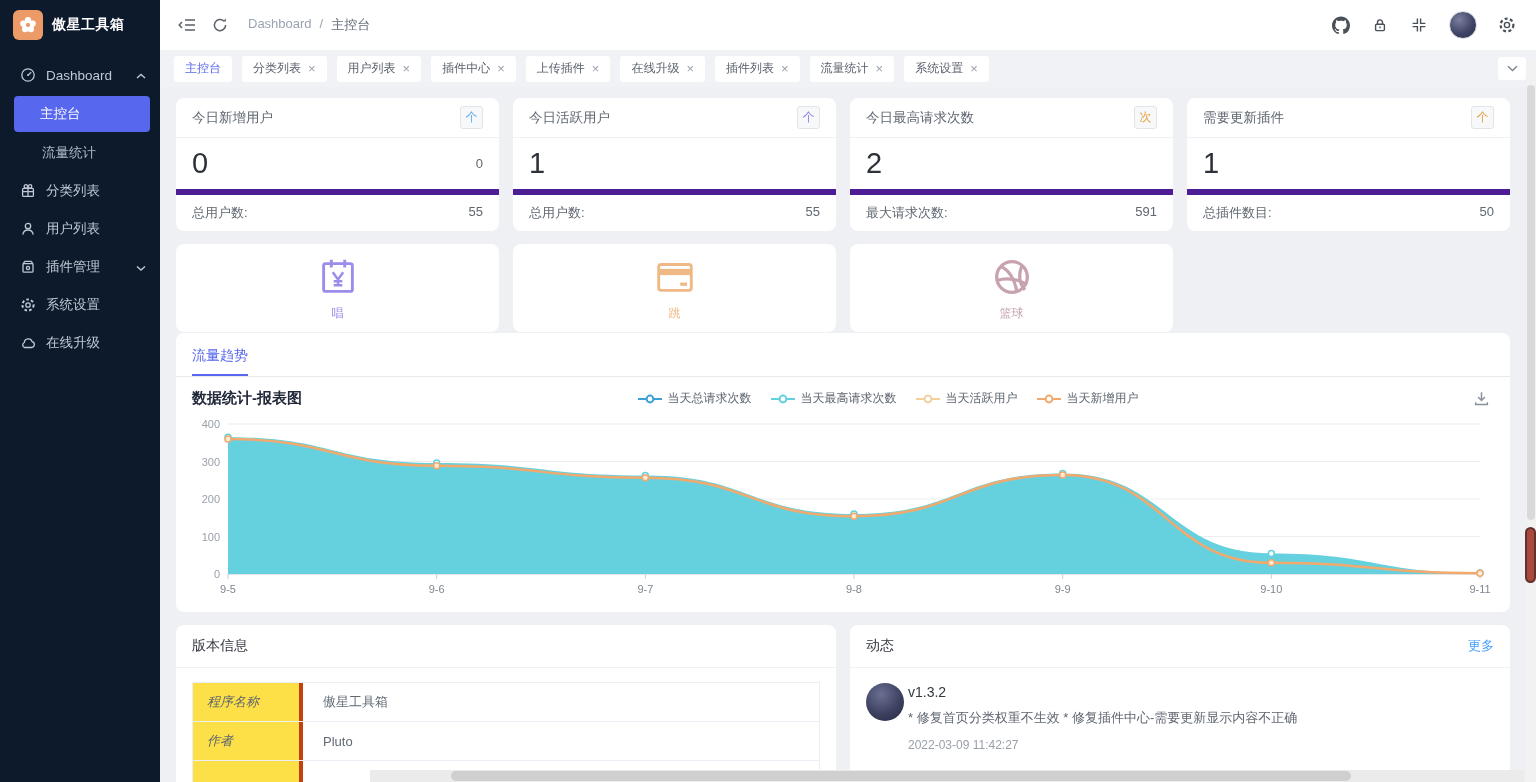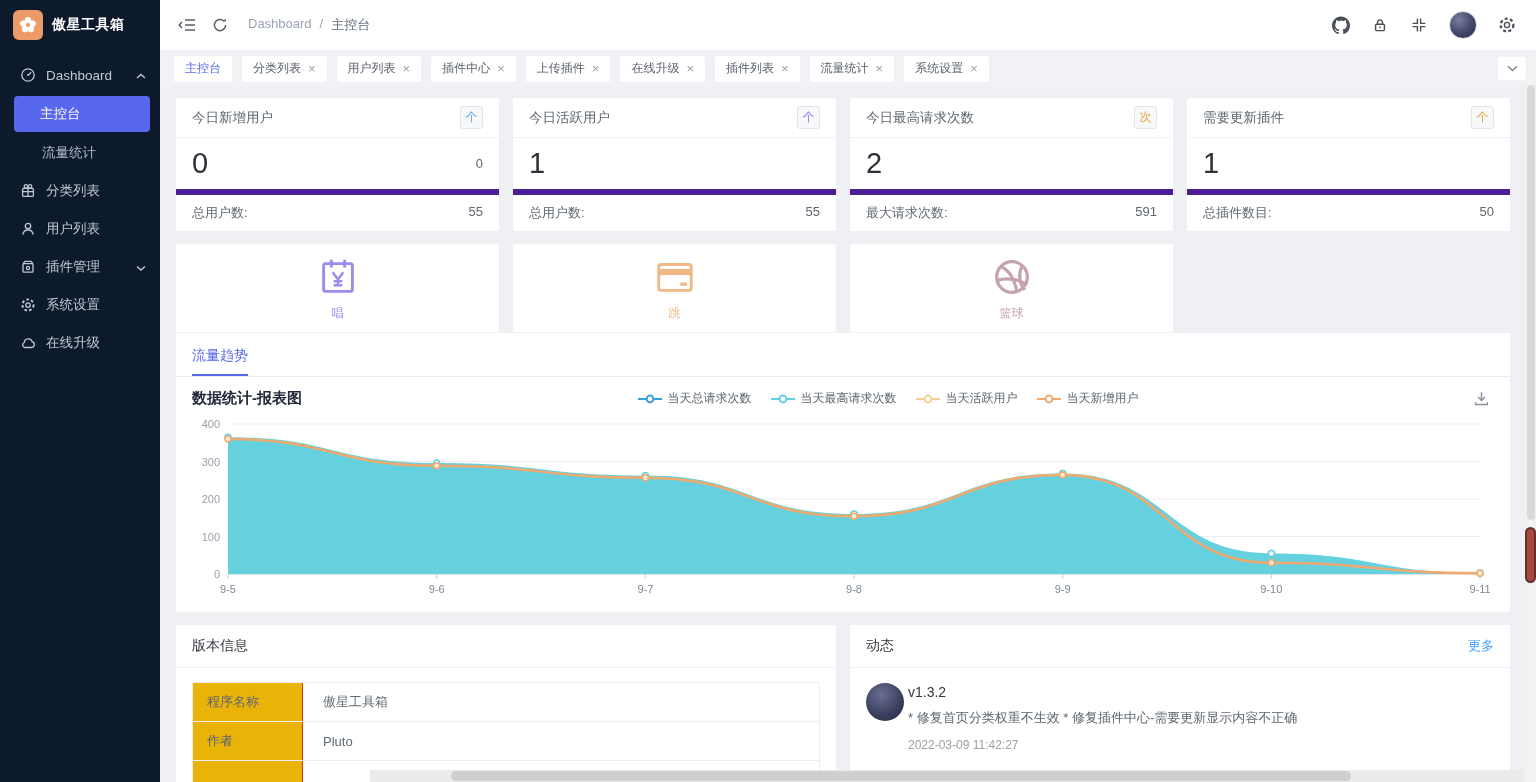--- a/index.html
+++ b/index.html
@@ -31,21 +31,21 @@
   
   .tabbar { height:37px; background:#f1f2f6; display:flex; align-items:center; padding:0 40px 0 14px; gap:10px; position:relative; }
   .tab { height:26px; background:#fff; border-radius:3px; padding:0 11px; font-size:12px; color:#595f6b; display:flex; align-items:center; gap:7px; cursor:pointer; white-space:nowrap; }
   .tab.active { color:#5767ee; }
   .tab .x { color:#9aa1ab; font-size:13px; line-height:1; cursor:pointer; }
   .tabbar-caret { position:absolute; right:10px; top:7px; width:28px; height:23px; background:#fff; border-radius:3px; display:flex; align-items:center; justify-content:center; cursor:pointer; }
 
   
   .content { padding:11px 26px 0 16px; }
   .grid4 { display:grid; grid-template-columns:repeat(4,1fr); gap:14px; }
-  .card { background:#fff; border-radius:2px; }
+  .card { background:#fff; border-radius:8px; }
 
   .stat-card { height:133px; display:flex; flex-direction:column; }
   .stat-head { display:flex; justify-content:space-between; align-items:center; padding:8px 16px; border-bottom:1px solid #f0f1f4; }
   .stat-title { font-size:13.5px; color:#5f6770; }
   .unit-badge { min-width:23px; height:23px; border:1px solid #e1e5ea; background:#f6f8fa; border-radius:3px; display:flex; align-items:center; justify-content:center; font-size:12px; padding:0 4px; }
   .stat-body { flex:1; display:flex; align-items:center; justify-content:space-between; padding:0 16px; }
   .stat-value { font-size:29px; color:#2d3138; }
   .stat-sub { font-size:13px; color:#5f6770; }
   .stat-foot { border-top:6px solid #4c1d95; display:flex; justify-content:space-between; padding:9px 16px; font-size:13px; color:#5f6770; }
 
@@ -64,21 +64,21 @@
   .legend-item span { font-size:12px; color:#5e6670; }
   .dl-icon { margin-left:auto; cursor:pointer; color:#8a919c; display:flex; }
   svg.chart { display:block; margin:2px 0 0 10px; }
 
   
   .bottom-row { display:grid; grid-template-columns:1fr 1fr; gap:14px; margin-top:13px; }
   .panel-head { padding:12px 16px; font-size:14px; color:#33383f; border-bottom:1px solid #f0f1f4; display:flex; align-items:center; justify-content:space-between; }
   .more-link { font-size:13px; color:#409eff; cursor:pointer; }
   .vtable { margin:14px 16px 16px 16px; border:1px solid #ebeef5; border-bottom:none; }
   .vrow { display:flex; border-bottom:1px solid #ebeef5; height:39px; align-items:stretch; font-size:13px; }
-  .vlabel { width:110px; background:#eab308; padding-left:14px; display:flex; align-items:center; color:#5f6670; border-right:1px solid #c2410c; flex:0 0 auto; }
+  .vlabel { width:110px; background:#fde047; padding-left:14px; display:flex; align-items:center; color:#5f6670; border-right:4px solid #c2410c; flex:0 0 auto;font-style:italic; }
   .vvalue { padding-left:20px; display:flex; align-items:center; color:#606a74; }
   .activity-item { display:flex; gap:4px; padding:15px 16px; }
   .act-avatar { width:38px; height:38px; border-radius:50%; flex:0 0 auto; background:radial-gradient(circle at 40% 30%, #6a6f93, #3a3e5c 60%, #262a42); }
   .act-ver { font-size:14px; color:#33383f; margin:1px 0 9px; }
   .act-desc { font-size:13px; color:#5f6670; }
   .act-time { font-size:12px; color:#9aa0a8; margin-top:11px; }
 
   
   .vscroll-track { position:fixed; right:0; top:60px; bottom:0; width:10px; background:#f2f2f2; z-index:9; }
   .vscroll-thumb { position:fixed; right:1px; top:85px; height:435px; width:8px; border-radius:4px; background:#d9d9d9; z-index:10; cursor:pointer; }

